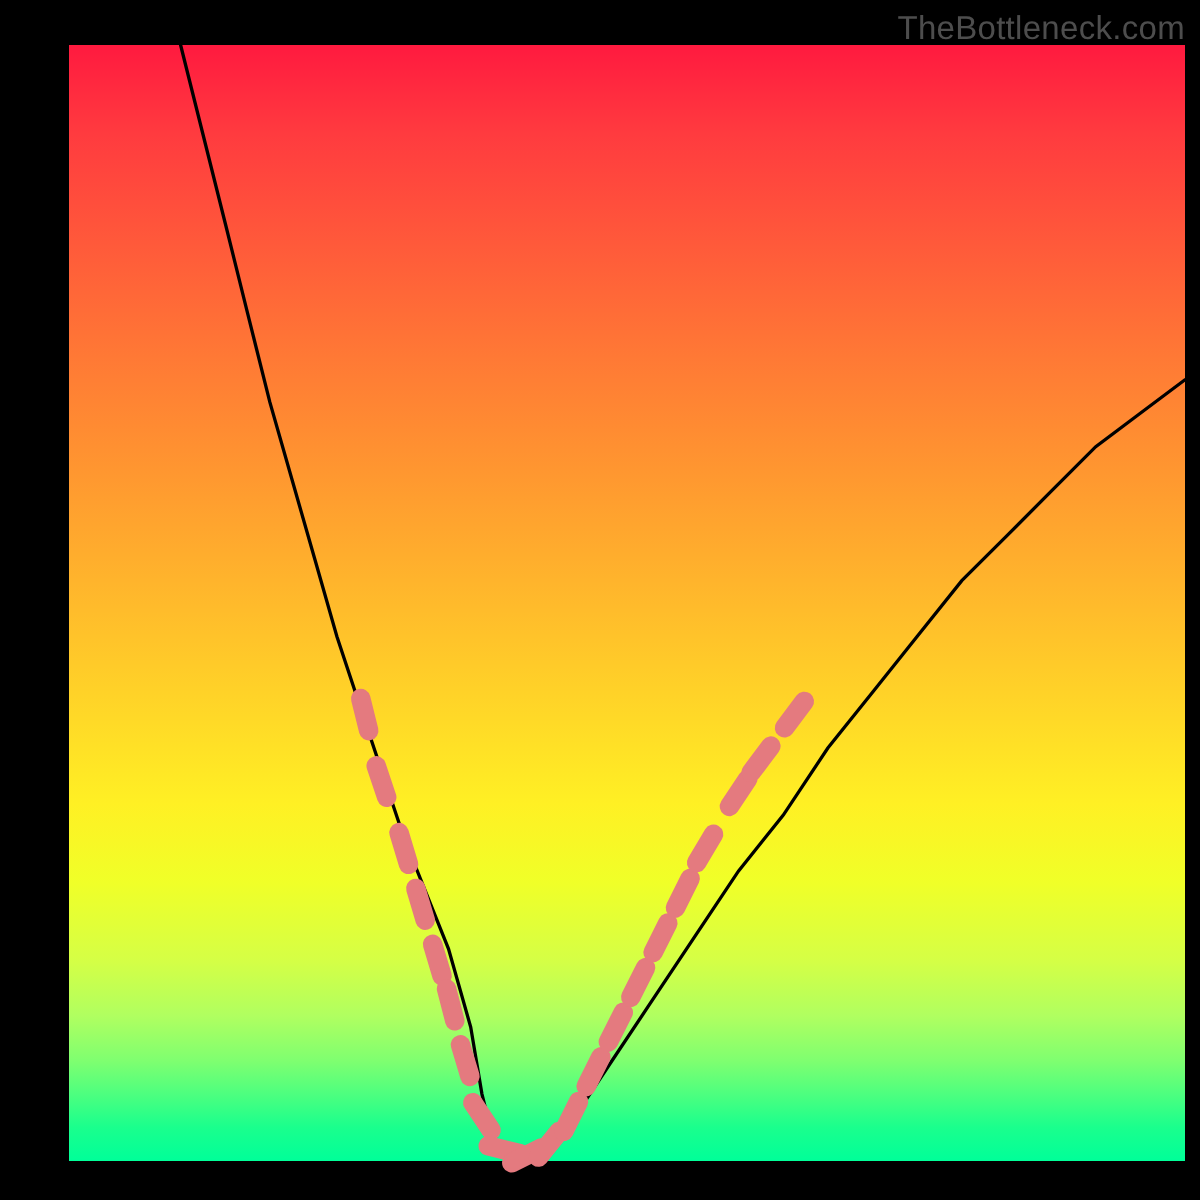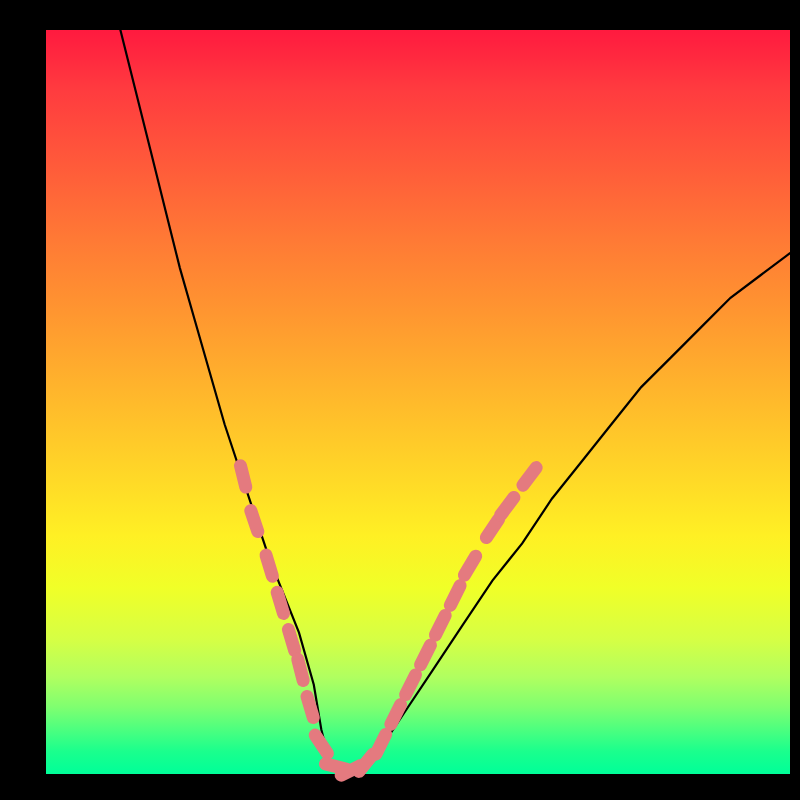--- a/index.html
+++ b/index.html
@@ -65,20 +65,21 @@
     fill: none;
     stroke: #000;
     stroke-width: 2.2;
     stroke-linecap: round;
   }
 </style>
 </head>
 <body>
 
 <div class="frame">
+  <div class="watermark">TheBottleneck.com</div>
   <div class="plot-area">
     <svg class="curve" viewBox="0 0 744 744" preserveAspectRatio="none">
       <path id="curve-path" class="curve-path" d="M74.4 0.0 L89.3 59.5 L104.2 119.0 L119.0 178.6 L133.9 238.1 L148.8 290.2 L163.7 342.2 L178.6 394.3 L193.4 439.0 L208.3 483.6 L223.2 528.2 L238.1 565.4 L253.0 602.6 L267.8 654.7 L275.3 699.4 L282.7 729.1 L297.6 744.0 L312.5 744.0 L327.4 729.1 L357.1 684.5 L386.9 639.8 L416.6 595.2 L446.4 550.6 L476.2 513.4 L505.9 468.7 L535.7 431.5 L565.4 394.3 L595.2 357.1 L625.0 327.4 L654.7 297.6 L684.5 267.8 L714.2 245.5 L744.0 223.2"></path>
       <g id="markers-group">
           <line x1="194.5" y1="435.7" x2="199.8" y2="457.1" stroke="#e47a7f" stroke-width="13" stroke-linecap="round"></line>
           <line x1="204.8" y1="480.6" x2="211.8" y2="501.5" stroke="#e47a7f" stroke-width="13" stroke-linecap="round"></line>
           <line x1="220.0" y1="525.1" x2="226.4" y2="546.2" stroke="#e47a7f" stroke-width="13" stroke-linecap="round"></line>
           <line x1="231.2" y1="562.3" x2="237.5" y2="583.4" stroke="#e47a7f" stroke-width="13" stroke-linecap="round"></line>
           <line x1="242.4" y1="599.5" x2="248.7" y2="620.6" stroke="#e47a7f" stroke-width="13" stroke-linecap="round"></line>
           <line x1="251.7" y1="629.2" x2="257.2" y2="650.5" stroke="#e47a7f" stroke-width="13" stroke-linecap="round"></line>

